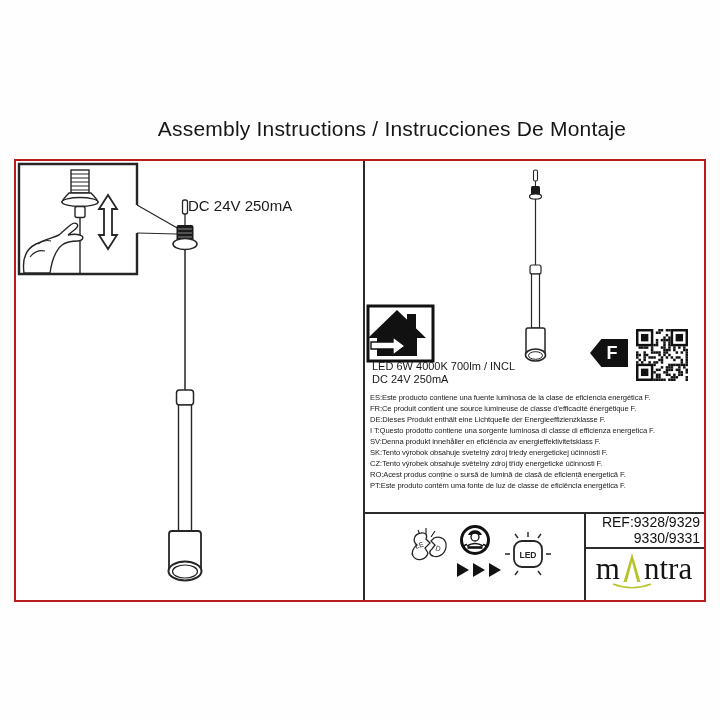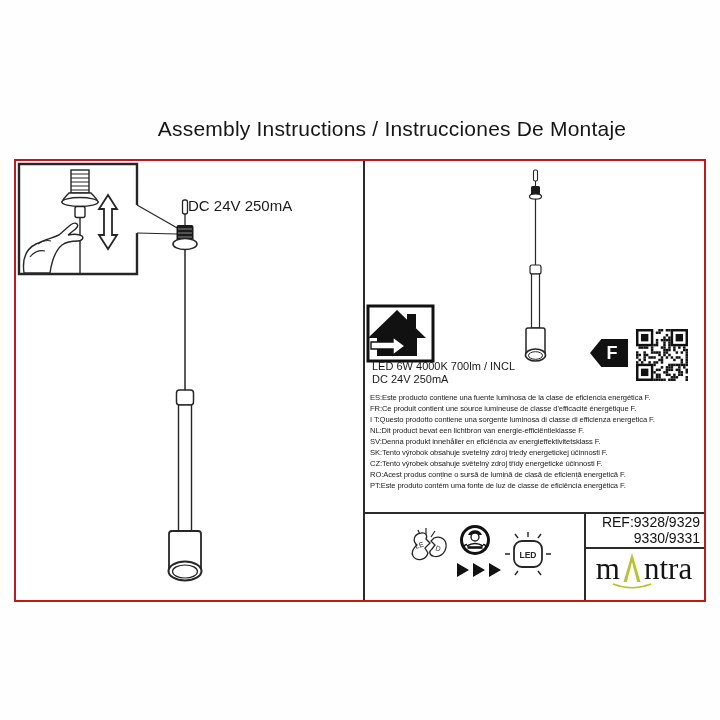--- a/index.html
+++ b/index.html
@@ -263,22 +263,22 @@
             <rect x="39.62" y="4.95" width="7.43" height="7.43" fill="#111"></rect>
             <rect x="0.00" y="34.67" width="17.33" height="17.33" fill="#111"></rect>
             <rect x="2.48" y="37.14" width="12.38" height="12.38" fill="#fff"></rect>
             <rect x="4.95" y="39.62" width="7.43" height="7.43" fill="#111"></rect>
           </svg>
         </div>
 
       <div class="energy-lines">
         <div>ES:Este producto contiene una fuente luminosa de la clase de eficiencia energética F.</div>
         <div>FR:Ce produit contient une source lumineuse de classe d'efficacité énergétique F.</div>
+        <div>DE:Dieses Produkt enthält eine Lichtquelle der Energieeffizienzklasse F.</div>
         <div>I T:Questo prodotto contiene una sorgente luminosa di classe di efficienza energetica F.</div>
-        <div>NL:Dit product bevat een lichtbron van energie-efficiëntieklasse F.</div>
         <div>SV:Denna produkt innehåller en eficiência av energieffektivitetsklass F.</div>
         <div>SK:Tento výrobok obsahuje svetelný zdroj triedy energetickej účinnosti F.</div>
         <div>CZ:Tento výrobek obsahuje světelný zdroj třídy energetické účinnosti F.</div>
         <div>RO:Acest produs conține o sursă de lumină de clasă de eficiență energetică F.</div>
         <div>PT:Este produto contém uma fonte de luz de classe de eficiência energética F.</div>
       </div>
 
       <div class="hline-bottom"></div>
 
       <svg class="icons-svg" width="150" height="64" viewBox="0 0 150 64">

